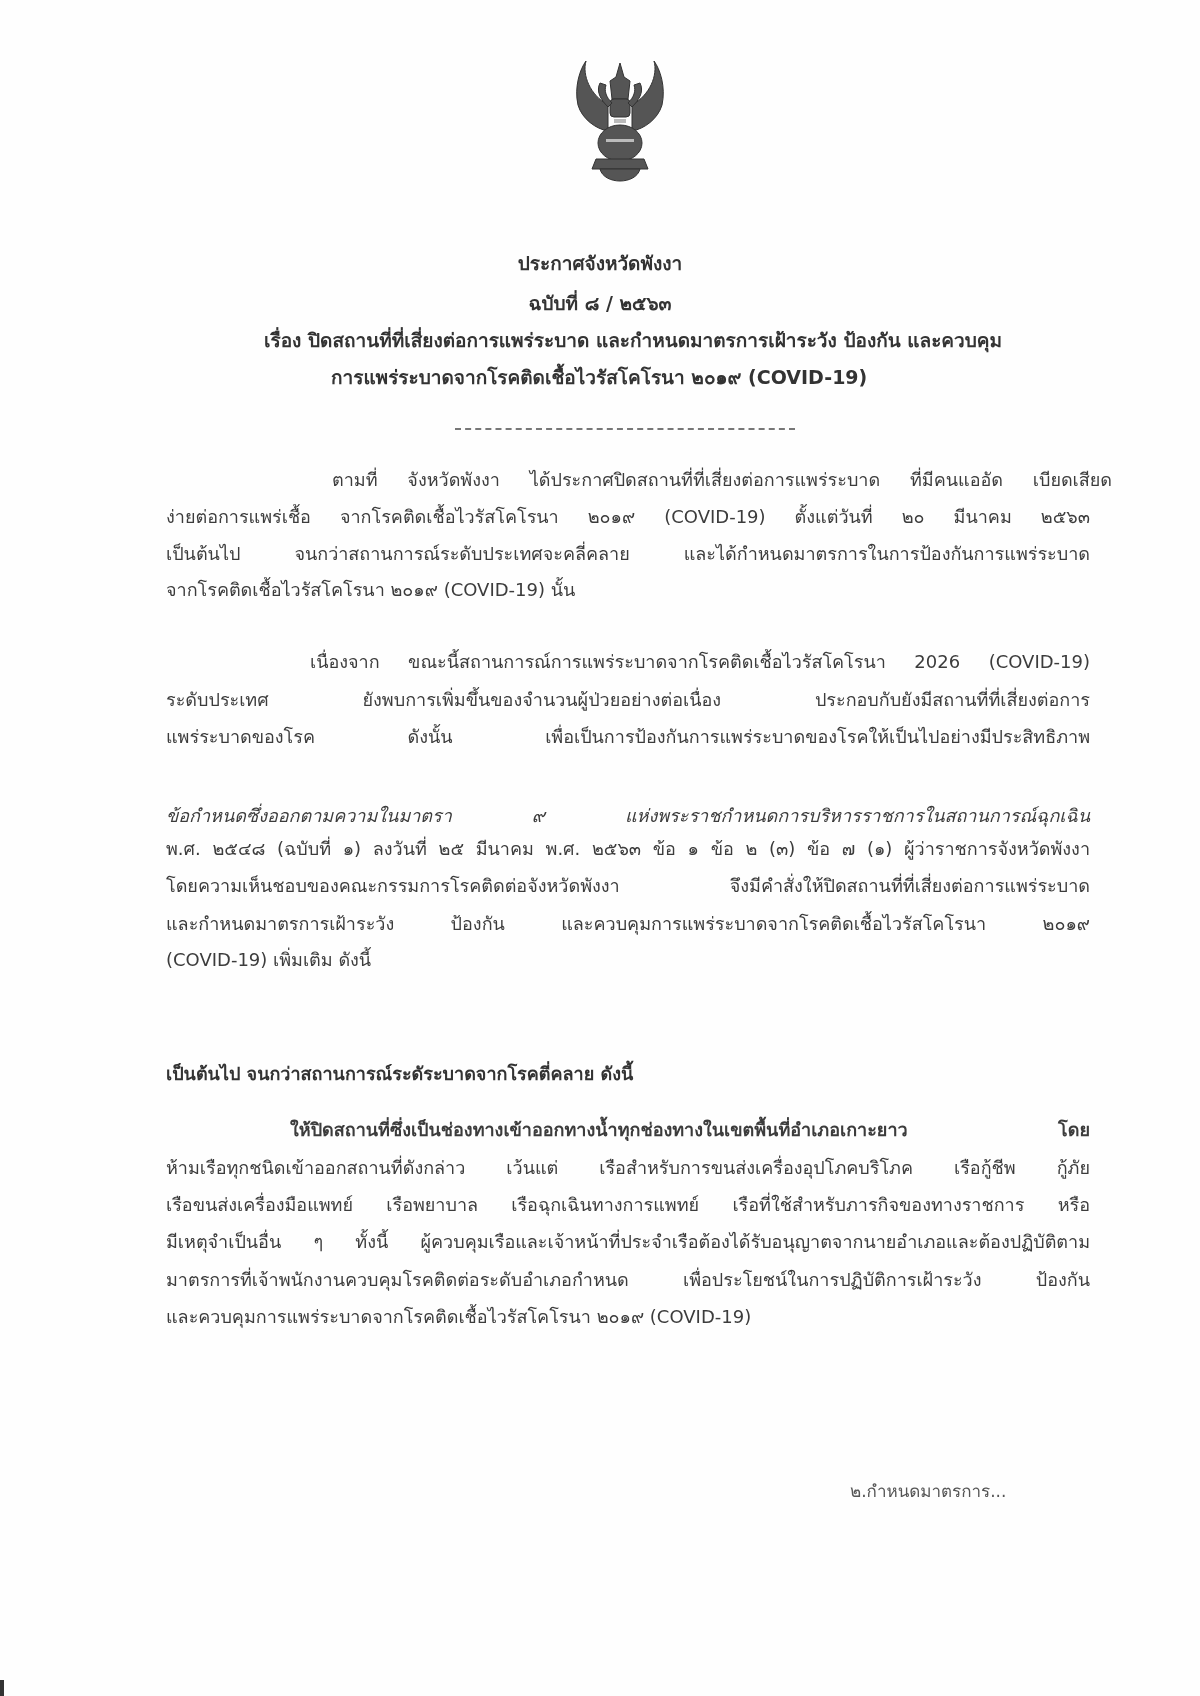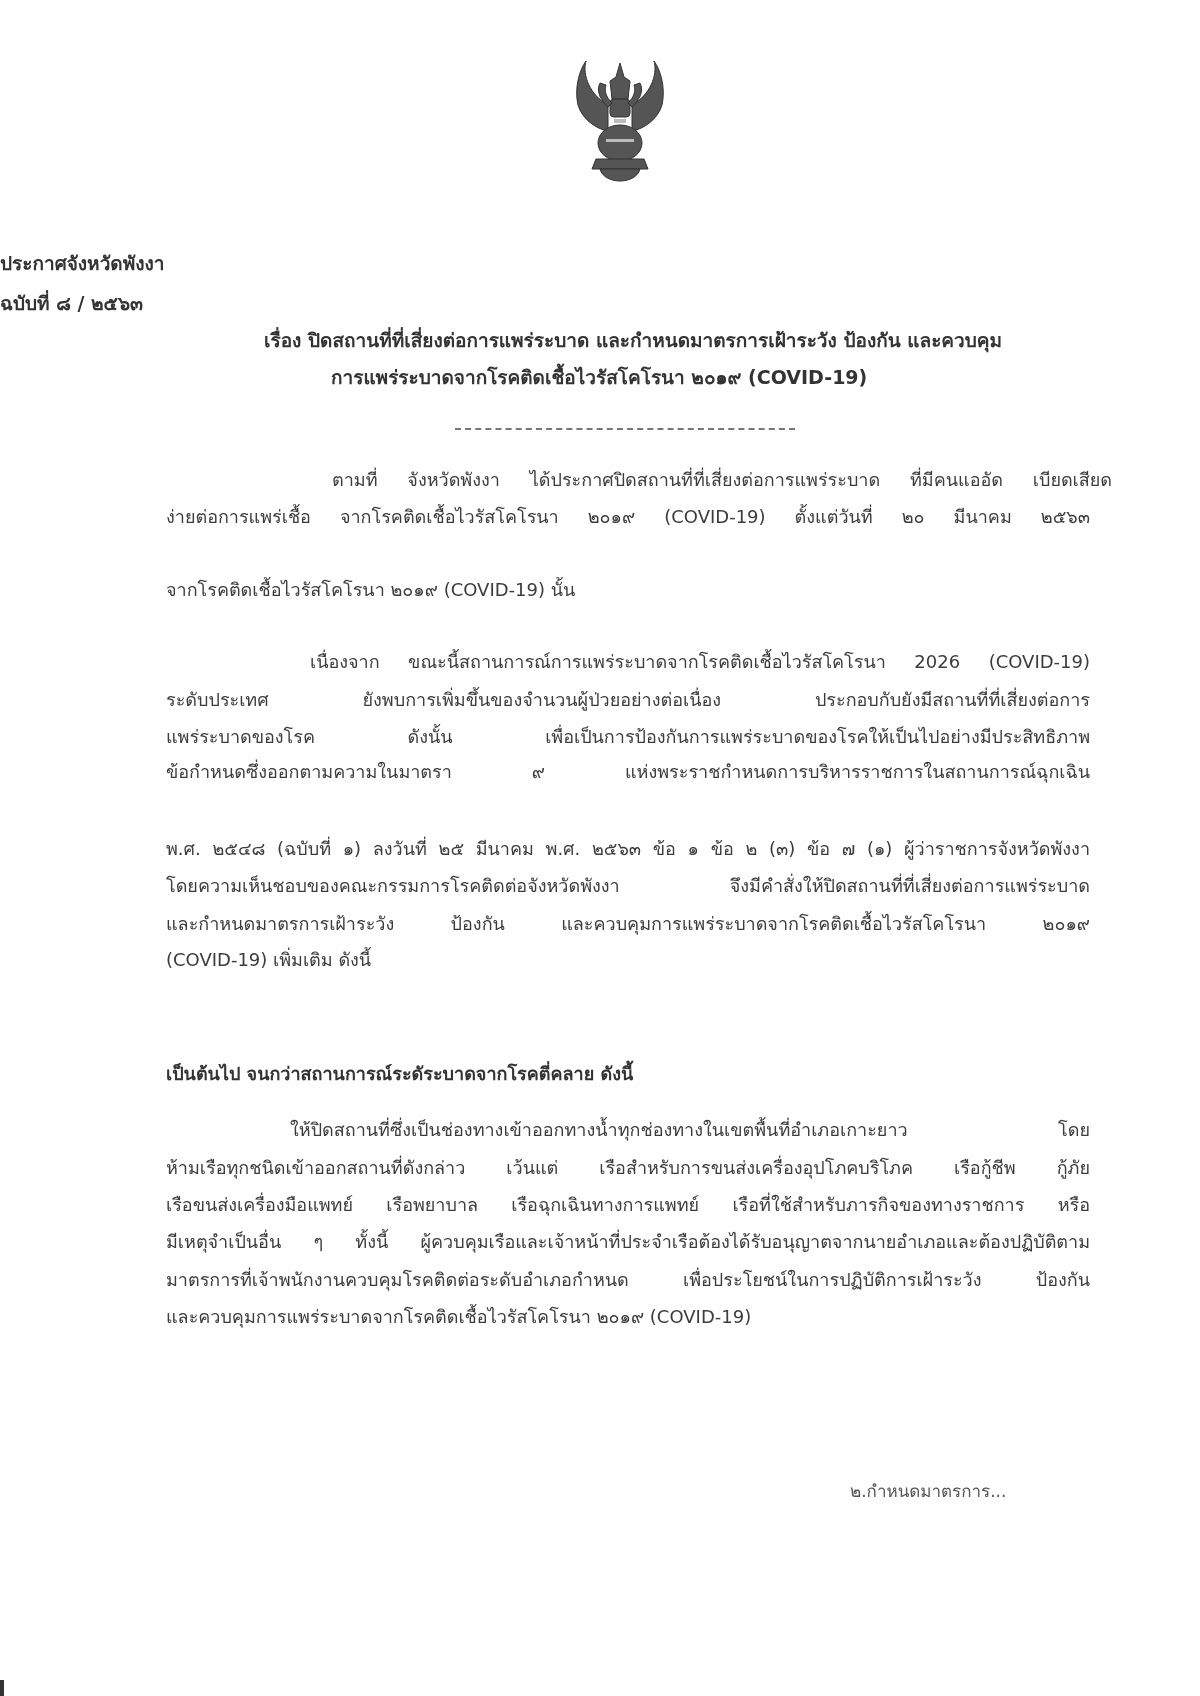--- a/index.html
+++ b/index.html
@@ -26,20 +26,21 @@
       position: absolute;
       left: 560px;
       top: 55px;
       width: 120px;
       height: 140px;
     }
     .header-line {
       position: absolute;
       left: 0;
       width: 1200px;
+      text-align: center;
       font-size: 19px;
       font-weight: bold;
       color: #333;
       white-space: nowrap;
     }
     .subject {
       position: absolute;
       left: 264px;
       font-size: 19px;
       font-weight: bold;
@@ -68,20 +69,21 @@
     .line.last {
       text-align-last: left;
     }
     .line.indent {
       left: 310px;
       width: 780px;
     }
     .line.indent2 {
       left: 290px;
       width: 800px;
+      font-weight: bold;
     }
     .line.bold {
       font-weight: bold;
       color: #333;
     }
     .footer-note {
       position: absolute;
       left: 850px;
       top: 1477px;
       font-size: 17px;
@@ -133,26 +135,27 @@
 
   <div class="header-line" style="top:248px;">ประกาศจังหวัดพังงา</div>
   <div class="header-line" style="top:288px;">ฉบับที่ ๘ / ๒๕๖๓</div>
   <div class="subject" style="top:325px;">เรื่อง  ปิดสถานที่ที่เสี่ยงต่อการแพร่ระบาด และกำหนดมาตรการเฝ้าระวัง ป้องกัน และควบคุม</div>
   <div class="subject" style="top:362px; left:331px;">การแพร่ระบาดจากโรคติดเชื้อไวรัสโคโรนา ๒๐๑๙ (COVID-19)</div>
 
   <div class="divider"></div>
 
   <div class="line indent" style="top:468px;margin-left:22px;">ตามที่ จังหวัดพังงา ได้ประกาศปิดสถานที่ที่เสี่ยงต่อการแพร่ระบาด ที่มีคนแออัด เบียดเสียด</div>
   <div class="line" style="top:505px;">ง่ายต่อการแพร่เชื้อ จากโรคติดเชื้อไวรัสโคโรนา ๒๐๑๙ (COVID-19) ตั้งแต่วันที่ ๒๐ มีนาคม ๒๕๖๓</div>
+  <div class="line" style="top:542px;">เป็นต้นไป จนกว่าสถานการณ์ระดับประเทศจะคลี่คลาย และได้กำหนดมาตรการในการป้องกันการแพร่ระบาด</div>
   <div class="line last" style="top:578px;">จากโรคติดเชื้อไวรัสโคโรนา ๒๐๑๙ (COVID-19) นั้น</div>
 
   <div class="line indent" style="top:650px;">เนื่องจาก ขณะนี้สถานการณ์การแพร่ระบาดจากโรคติดเชื้อไวรัสโคโรนา 2026 (COVID-19)</div>
   <div class="line" style="top:688px;">ระดับประเทศ ยังพบการเพิ่มขึ้นของจำนวนผู้ป่วยอย่างต่อเนื่อง ประกอบกับยังมีสถานที่ที่เสี่ยงต่อการ</div>
   <div class="line" style="top:725px;">แพร่ระบาดของโรค ดังนั้น เพื่อเป็นการป้องกันการแพร่ระบาดของโรคให้เป็นไปอย่างมีประสิทธิภาพ</div>
-  <div class="line" style="top:760px;">ข้อกำหนดซึ่งออกตามความในมาตรา ๙ แห่งพระราชกำหนดการบริหารราชการในสถานการณ์ฉุกเฉิน</div>
+  <div class="line" style="top:804px;font-style:italic;">ข้อกำหนดซึ่งออกตามความในมาตรา ๙ แห่งพระราชกำหนดการบริหารราชการในสถานการณ์ฉุกเฉิน</div>
   <div class="line" style="top:837px;">พ.ศ. ๒๕๔๘ (ฉบับที่ ๑) ลงวันที่ ๒๕ มีนาคม พ.ศ. ๒๕๖๓ ข้อ ๑ ข้อ ๒ (๓) ข้อ ๗ (๑) ผู้ว่าราชการจังหวัดพังงา</div>
   <div class="line" style="top:874px;font-family:Liberation Serif, serif;">โดยความเห็นชอบของคณะกรรมการโรคติดต่อจังหวัดพังงา จึงมีคำสั่งให้ปิดสถานที่ที่เสี่ยงต่อการแพร่ระบาด</div>
   <div class="line" style="top:912px;">และกำหนดมาตรการเฝ้าระวัง ป้องกัน และควบคุมการแพร่ระบาดจากโรคติดเชื้อไวรัสโคโรนา ๒๐๑๙</div>
   <div class="line last" style="top:948px;">(COVID-19) เพิ่มเติม ดังนี้</div>
 
   <div class="line bold last" style="top:1062px;">เป็นต้นไป  จนกว่าสถานการณ์ระดัระบาดจากโรคตี่คลาย ดังนี้</div>
 
   <div class="line indent2" style="top:1118px; left:290px;">ให้ปิดสถานที่ซึ่งเป็นช่องทางเข้าออกทางน้ำทุกช่องทางในเขตพื้นที่อำเภอเกาะยาว โดย</div>
   <div class="line" style="top:1156px;">ห้ามเรือทุกชนิดเข้าออกสถานที่ดังกล่าว เว้นแต่ เรือสำหรับการขนส่งเครื่องอุปโภคบริโภค เรือกู้ชีพ กู้ภัย</div>
   <div class="line" style="top:1193px;">เรือขนส่งเครื่องมือแพทย์ เรือพยาบาล เรือฉุกเฉินทางการแพทย์ เรือที่ใช้สำหรับภารกิจของทางราชการ หรือ</div>

